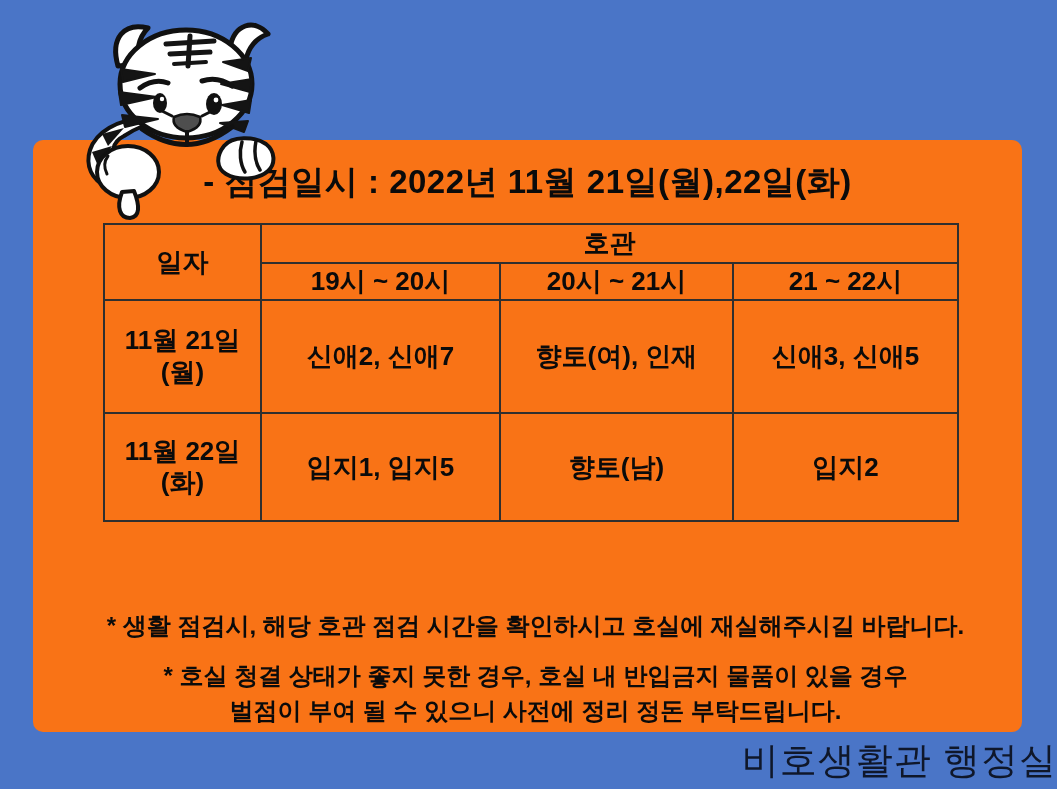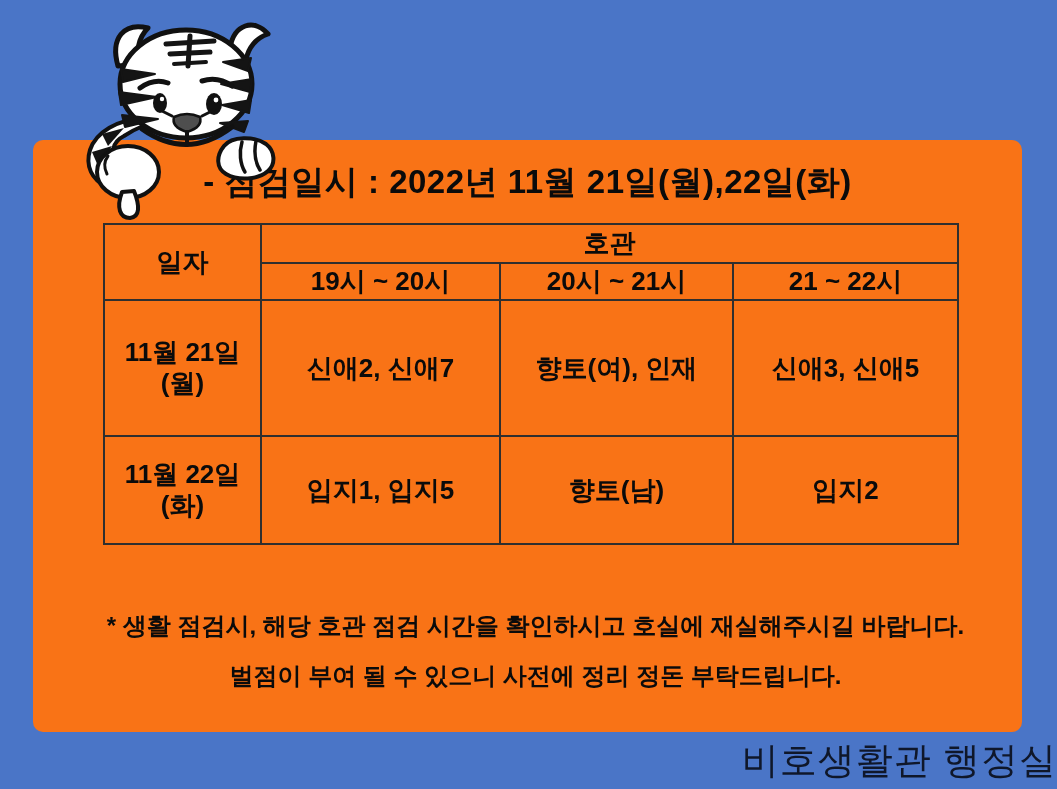--- a/index.html
+++ b/index.html
@@ -31,21 +31,21 @@
     position:absolute;left:70px;top:83px;width:854px;
     border-collapse:collapse;table-layout:fixed;
   }
   table.sched th, table.sched td{
     border:2px solid #2f2f2f;
     text-align:center;vertical-align:middle;
     color:#0b0b0b;font-weight:800;font-size:26px;padding:0;
   }
   tr.r-group{height:39px;}
   tr.r-time{height:32px;}
-  tr.r-data1{height:136px;}
+  tr.r-data1{height:113px;}
   tr.r-data2{height:108px;}
   .date-cell div{line-height:1.2;}
   .note{
     position:absolute;left:0;width:100%;
     text-align:center;color:#0b0b0b;
     font-size:24px;font-weight:800;padding-left:8px;
   }
   .note-1{top:470px;}
   .note-2{top:518px;line-height:35px;}
   .footer{
@@ -103,20 +103,21 @@
           </td>
           <td>입지1, 입지5</td>
           <td>향토(남)</td>
           <td>입지2</td>
         </tr>
       </tbody>
     </table>
 
     <div class="note note-1">* 생활 점검시,  해당 호관 점검 시간을 확인하시고 호실에 재실해주시길 바랍니다.</div>
     <div class="note note-2">
+      <div>* 호실 청결 상태가 좋지 못한 경우, 호실 내 반입금지 물품이 있을 경우</div>
       <div>벌점이 부여 될 수 있으니 사전에 정리 정돈 부탁드립니다.</div>
     </div>
 
   </div>
 
   <div class="footer">비호생활관 행정실</div>
 
   <svg class="tiger" viewBox="0 0 245 206" xmlns="http://www.w3.org/2000/svg">
 
     <path d="M85,105 C60,105 38,118 32,136 C27,152 34,166 48,172 C44,160 50,150 60,148 C52,140 54,128 66,122 C72,118 80,114 85,112 Z" fill="#ffffff" stroke="#111111" stroke-width="4" stroke-linejoin="round"></path>

